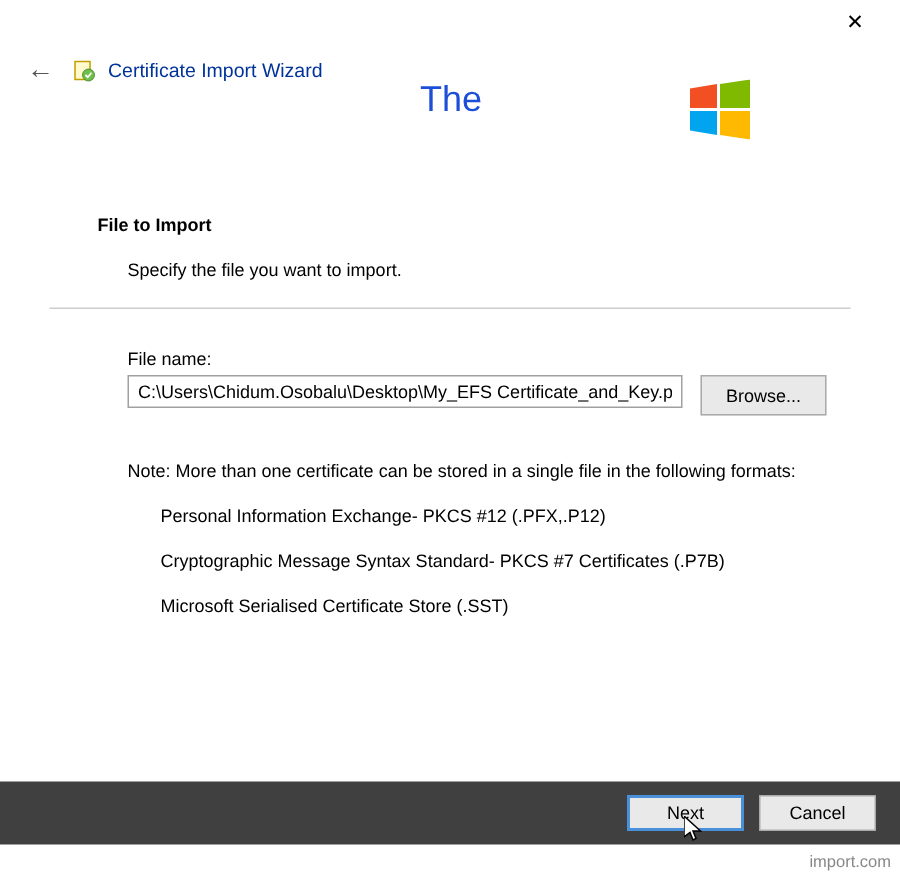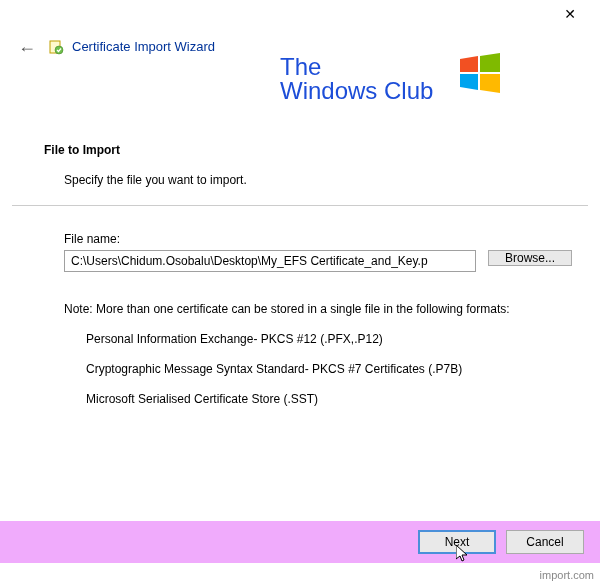--- a/index.html
+++ b/index.html
@@ -57,21 +57,21 @@
     .watermark .wm-line1 { font-size: 24px; font-weight: 400; }
     .watermark .wm-line2 { font-size: 24px; font-weight: 400; }
     .wm-logo {
       position: absolute;
       left: 180px;
       top: -2px;
       width: 40px;
       height: 40px;
     }
     .content {
-      padding: 0 12px;
+      padding: 0 33px;
       position: relative;
     }
     .section-heading {
       font-weight: bold;
       margin-top: 82px;
       margin-left: 32px;
       font-size: 12px;
     }
     .section-sub {
       margin-left: 52px;
@@ -100,21 +100,21 @@
       flex: 1;
       border: 1px solid #a0a0a0;
       height: 22px;
       padding: 2px 6px;
       font-family: inherit;
       font-size: 12px;
       min-width: 0;
     }
     .browse-btn {
       width: 84px;
-      height: 16px;
+      height: 27px;
       background: #e9e9e9;
       border: 1px solid #aaaaaa;
       font-size: 12px;
       cursor: pointer;
     }
     .note-intro {
       margin-top: 30px;
       font-size: 12px;
       margin-left: 0;
     }
@@ -122,21 +122,21 @@
       margin-top: 16px;
       margin-left: 22px;
       font-size: 12px;
     }
     .button-bar {
       position: absolute;
       left: 0;
       right: 0;
       bottom: 24px;
       height: 42px;
-      background: #f0abfc;
+      background: #404040;
       display: flex;
       justify-content: flex-end;
       align-items: center;
       padding-right: 16px;
       gap: 10px;
     }
     .action-btn {
       width: 78px;
       height: 24px;
       background: #e9e9e9;
@@ -177,21 +177,20 @@
       <rect x="2" y="2" width="10" height="12" fill="#fffacd" stroke="#c0a000" stroke-width="1"></rect>
       <circle cx="11" cy="11" r="4" fill="#6fbf4b" stroke="#3a7a1e" stroke-width="0.5"></circle>
       <path d="M9 11 l1.5 1.5 L13 9.5" stroke="#ffffff" stroke-width="1.2" fill="none"></path>
     </svg>
   </span>
   <span class="wiz-title">Certificate Import Wizard</span>
 </div>
 
 <div class="watermark">
   <div class="wm-line1">The</div>
-  <div class="wm-line2">Windows Club</div>
   <svg class="wm-logo" viewBox="0 0 40 40">
     <polygon points="0,6 18,3 18,19 0,19" fill="#f25022"></polygon>
     <polygon points="20,3 40,0 40,19 20,19" fill="#7fba00"></polygon>
     <polygon points="0,21 18,21 18,37 0,34" fill="#00a4ef"></polygon>
     <polygon points="20,21 40,21 40,40 20,37" fill="#ffb900"></polygon>
   </svg>
 </div>
 
 <div class="content">
   <div class="section-heading">File to Import</div>

